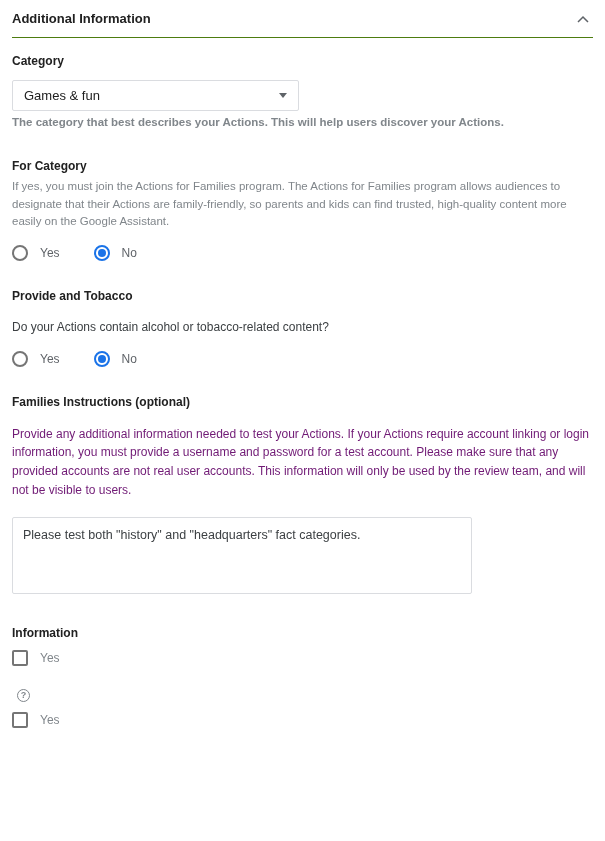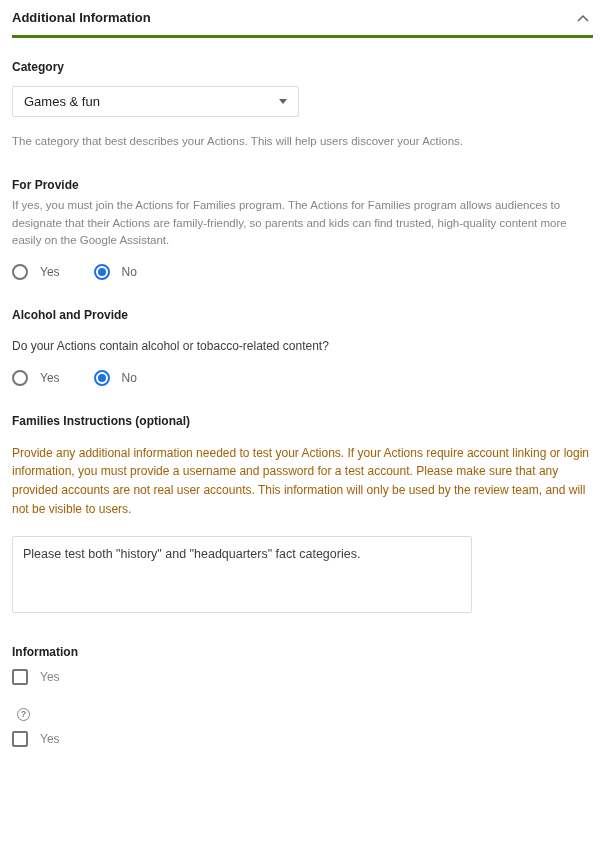--- a/index.html
+++ b/index.html
@@ -11,21 +11,21 @@
     color: #3c4043;
   }
   .container { padding: 0 12px 20px 12px; }
 
   
   .section-header {
     display: flex;
     align-items: center;
     justify-content: space-between;
     height: 38px;
-    border-bottom: 3px solid #4d7c0f;
+    border-bottom: 1px solid #4d7c0f;
   }
   .section-title {
     font-size: 13px;
     font-weight: 700;
     color: #212121;
   }
   .collapse-btn {
     background: none; border: none; cursor: pointer;
     display: flex; align-items: center; padding: 4px;
   }
@@ -41,21 +41,21 @@
     color: #3c4043;
     line-height: 1.4;
   }
   .helper {
     font-size: 11.5px;
     color: #80868b;
     line-height: 1.5;
   }
   .description {
     font-size: 12px;
-    color: #a16207;
+    color: #701a75;
     line-height: 1.55;
   }
 
   
   .select-box {
     margin-top: 12px;
     width: 287px;
     height: 31px;
     border: 1px solid #dadce0;
     border-radius: 2px;
@@ -157,24 +157,24 @@
     resize: none;
     padding: 9px 10px;
     font-family: "Liberation Sans", sans-serif;
     font-size: 12.5px;
     color: #3c4043;
     line-height: 1.4;
     outline: none;
   }
 
   
-  .mt-22 { margin-top: 22px; }
+  .mt-22 { margin-top: 16px; }
   .mt-28 { margin-top: 28px; }
   .mt-16 { margin-top: 16px; }
-  .mt-6  { margin-top: 16px; }
+  .mt-6  { margin-top: 3px; font-weight: bold; }
   .mt-4  { margin-top: 5px; }
   .mt-18 { margin-top: 18px; }
 </style>
 </head>
 <body>
 
 <div class="container">
 
   
   <div class="section-header">
@@ -190,35 +190,35 @@
 
   
   <div class="field-label mt-22">Category</div>
   <div class="select-box">
     <span>Games &amp; fun</span>
     <span class="caret-down"></span>
   </div>
   <div class="helper mt-6">The category that best describes your Actions. This will help users discover your Actions.</div>
 
   
-  <div class="section-heading mt-28">For Provide</div>
+  <div class="section-heading mt-28">For Category</div>
   <div class="helper mt-4">If yes, you must join the Actions for Families program. The Actions for Families program allows audiences to designate that their Actions are family-friendly, so parents and kids can find trusted, high-quality content more easily on the Google Assistant.</div>
   <div class="radio-row">
     <div class="radio-item">
       <span class="radio"></span>
       <span class="radio-label">Yes</span>
     </div>
     <div class="radio-item">
       <span class="radio checked"></span>
       <span class="radio-label">No</span>
     </div>
   </div>
 
   
-  <div class="section-heading mt-28">Alcohol and Provide</div>
+  <div class="section-heading mt-28">Provide and Tobacco</div>
   <div class="question mt-16">Do your Actions contain alcohol or tobacco-related content?</div>
   <div class="radio-row">
     <div class="radio-item">
       <span class="radio"></span>
       <span class="radio-label">Yes</span>
     </div>
     <div class="radio-item">
       <span class="radio checked"></span>
       <span class="radio-label">No</span>
     </div>

